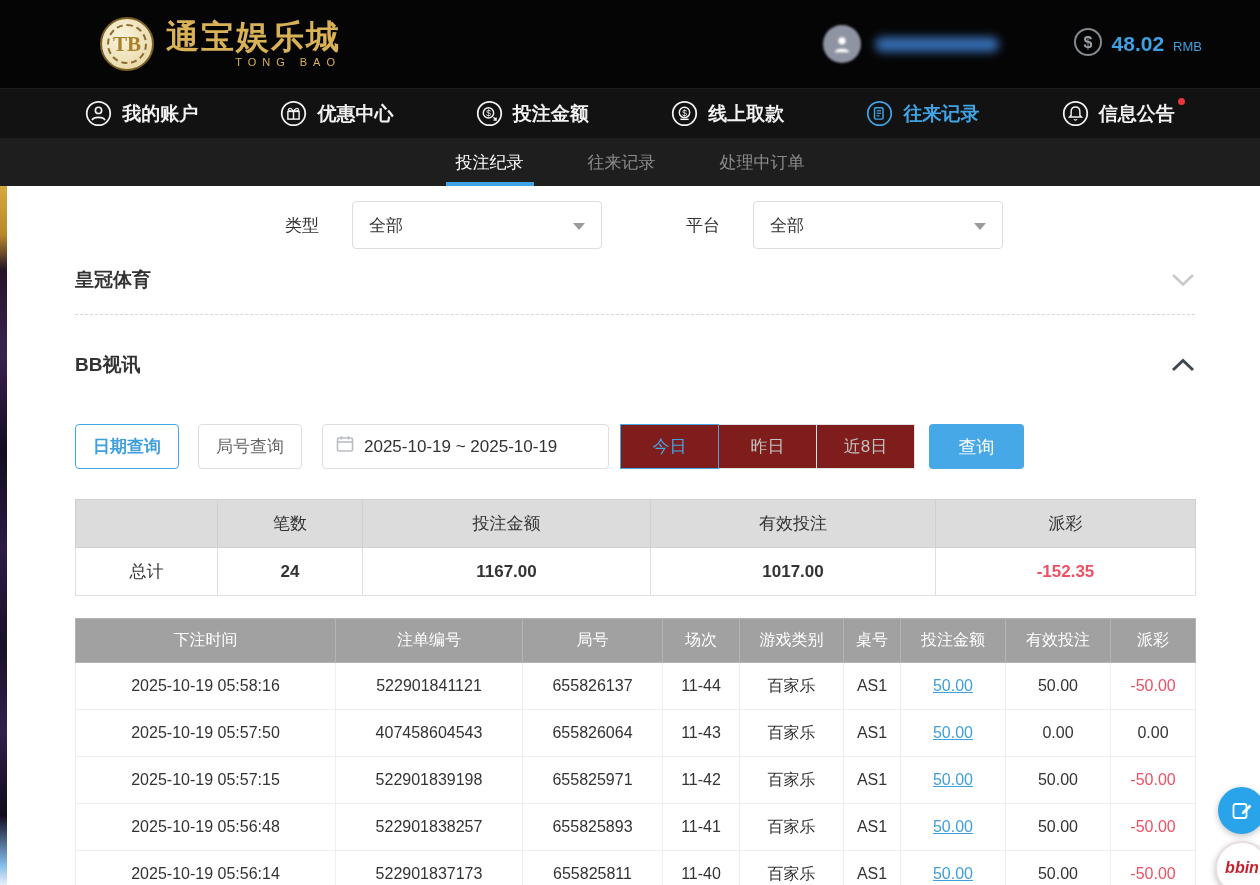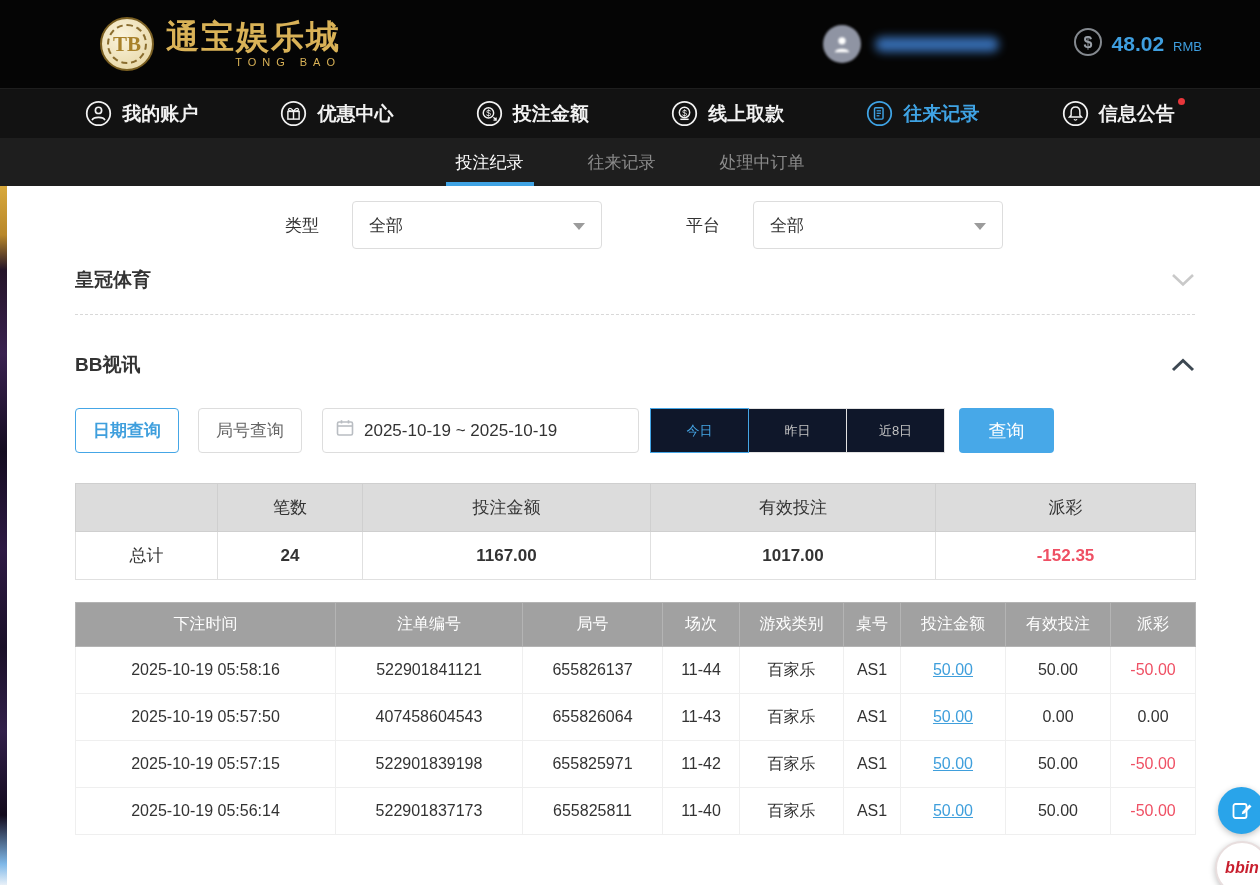--- a/index.html
+++ b/index.html
@@ -51,30 +51,30 @@
     border-left:6px solid transparent; border-right:6px solid transparent; border-top:7px solid #9b9b9b; }
   .gap-plat { width:50px; }
 
   .section-row { width:1120px; display:flex; align-items:center; justify-content:space-between; cursor:pointer; }
   .section-title { font-size:19px; font-weight:bold; color:#333; }
   .row-crown { margin-top:18px; }
   .dashed { width:1120px; border-top:1px dashed #d8d8d8; margin-top:21px; }
   .row-bb { margin-top:37px;gap:36px; }
   .chev svg { display:block; }
 
-  .query-row { margin-top:30px; display:flex; align-items:flex-end; }
+  .query-row { margin-top:46px; display:flex; align-items:flex-end; }
   .btn-outline { width:104px; height:45px; border-radius:4px; background:#fff; display:flex; align-items:center;
     justify-content:center; font-size:17px; cursor:pointer; }
   .btn-blue { border:1px solid #45a6e6; color:#3f9fdd; font-weight:bold; }
   .btn-gray { border:1px solid #ddd; color:#666; margin-left:19px; }
-  .date-input { margin-left:20px; width:317px; height:45px; border:1px solid #ddd; border-radius:4px;
+  .date-input { margin-left:20px; width:287px; height:45px; border:1px solid #ddd; border-radius:4px;
     display:flex; align-items:center; padding:0 12px; gap:9px; font-size:17px; color:#333; cursor:pointer; background:#fff; }
   .seg { display:flex; margin-left:12px; }
-  .seg-btn { width:99px; height:45px; display:flex; align-items:center; justify-content:center; font-size:13px;
-    color:#c2c2c2; border:1px solid #e2e2e2; background:#0f172a; cursor:pointer; margin-left:-1px; }
+  .seg-btn { width:99px; height:45px; display:flex; align-items:center; justify-content:center; font-size:17px;
+    color:#c2c2c2; border:1px solid #e2e2e2; background:#7f1d1d; cursor:pointer; margin-left:-1px; }
   .seg-btn.active { border:1px solid #45a6e6; color:#45a6e6; z-index:2; }
   .btn-primary { margin-left:14px; width:95px; height:45px; border-radius:4px; background:#47a8e8; color:#fff;
     font-size:18px; display:flex; align-items:center; justify-content:center; cursor:pointer; }
 
   
   .sum-table { margin-top:30px; width:1120px; border-collapse:collapse; table-layout:fixed; }
   .sum-table th { background:#dcdcdc; height:48px; font-size:17px; font-weight:normal; color:#333;
     border:1px solid #cfcfcf; text-align:center; }
   .sum-table td { height:48px; font-size:17px; color:#333; border:1px solid #e0e0e0; text-align:center; background:#fff; }
   .sum-table td.b { font-weight:bold; }
@@ -365,20 +365,31 @@
             <td>522901839198</td>
             <td>655825971</td>
             <td>11-42</td>
             <td>百家乐</td>
             <td>AS1</td>
             <td><a class="bet-link">50.00</a></td>
             <td>50.00</td>
             <td class="neg">-50.00</td>
           </tr>
           <tr>
+            <td>2025-10-19 05:56:48</td>
+            <td>522901838257</td>
+            <td>655825893</td>
+            <td>11-41</td>
+            <td>百家乐</td>
+            <td>AS1</td>
+            <td><a class="bet-link">50.00</a></td>
+            <td>50.00</td>
+            <td class="neg">-50.00</td>
+          </tr>
+          <tr>
             <td>2025-10-19 05:56:14</td>
             <td>522901837173</td>
             <td>655825811</td>
             <td>11-40</td>
             <td>百家乐</td>
             <td>AS1</td>
             <td><a class="bet-link">50.00</a></td>
             <td>50.00</td>
             <td class="neg">-50.00</td>
           </tr>

